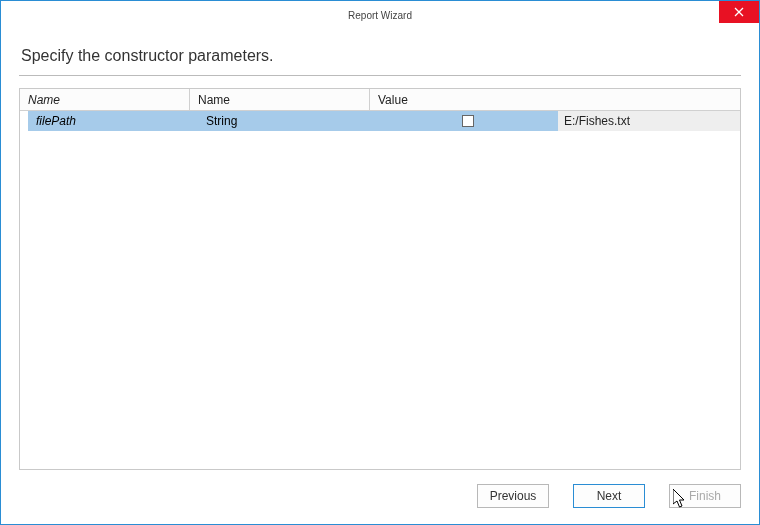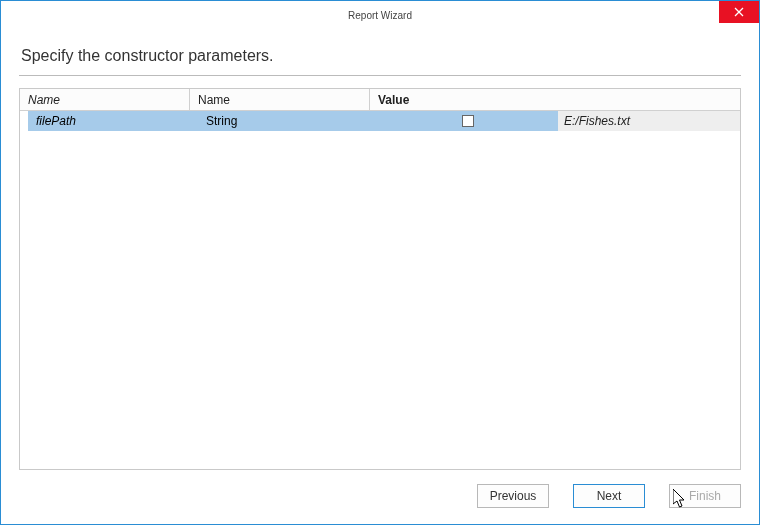--- a/index.html
+++ b/index.html
@@ -87,21 +87,21 @@
       height: 22px;
     }
     .th {
       padding: 3px 8px;
       font-size: 12px;
       color: #222;
       border-right: 1px solid #d0d0d0;
       display: flex;
       align-items: center;
     }
-    .th:last-child { border-right: none; font-weight: bold; }
+    .th:last-child { border-right: none; }
     .col-name { width: 170px; font-style: italic; }
     .col-type { width: 180px; }
     .col-expr { width: 180px; }
     .col-value { flex: 1; }
     .table-body {
       flex: 1;
       background: #fff;
     }
     .row {
       display: flex;
@@ -139,21 +139,20 @@
     .value-input {
       width: 100%;
       height: 100%;
       border: none;
       outline: none;
       background: transparent;
       font-family: inherit;
       font-size: 12px;
       padding: 0 6px;
       color: #222;
-      font-style: italic;
     }
     .footer {
       display: flex;
       justify-content: flex-end;
       gap: 24px;
       padding-top: 14px;
       padding-bottom: 2px;
     }
     .btn {
       min-width: 72px;

